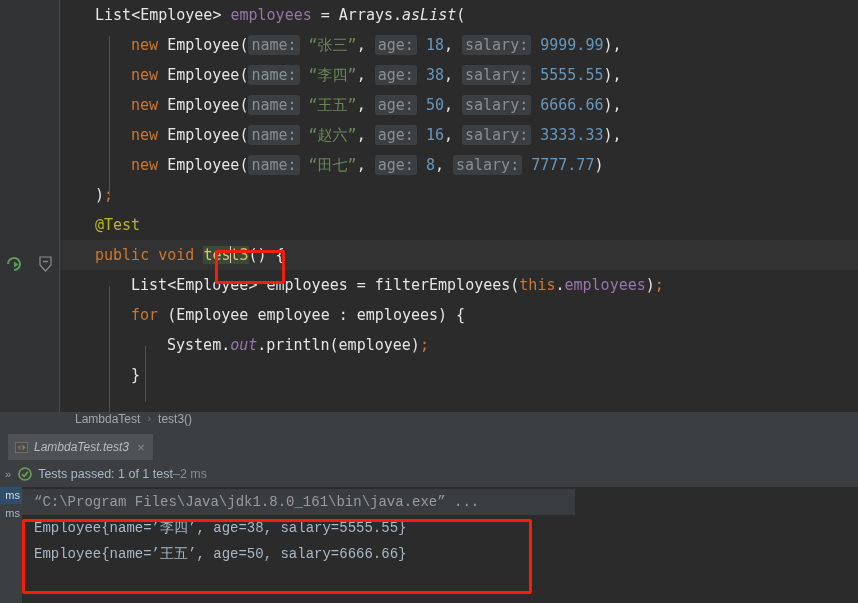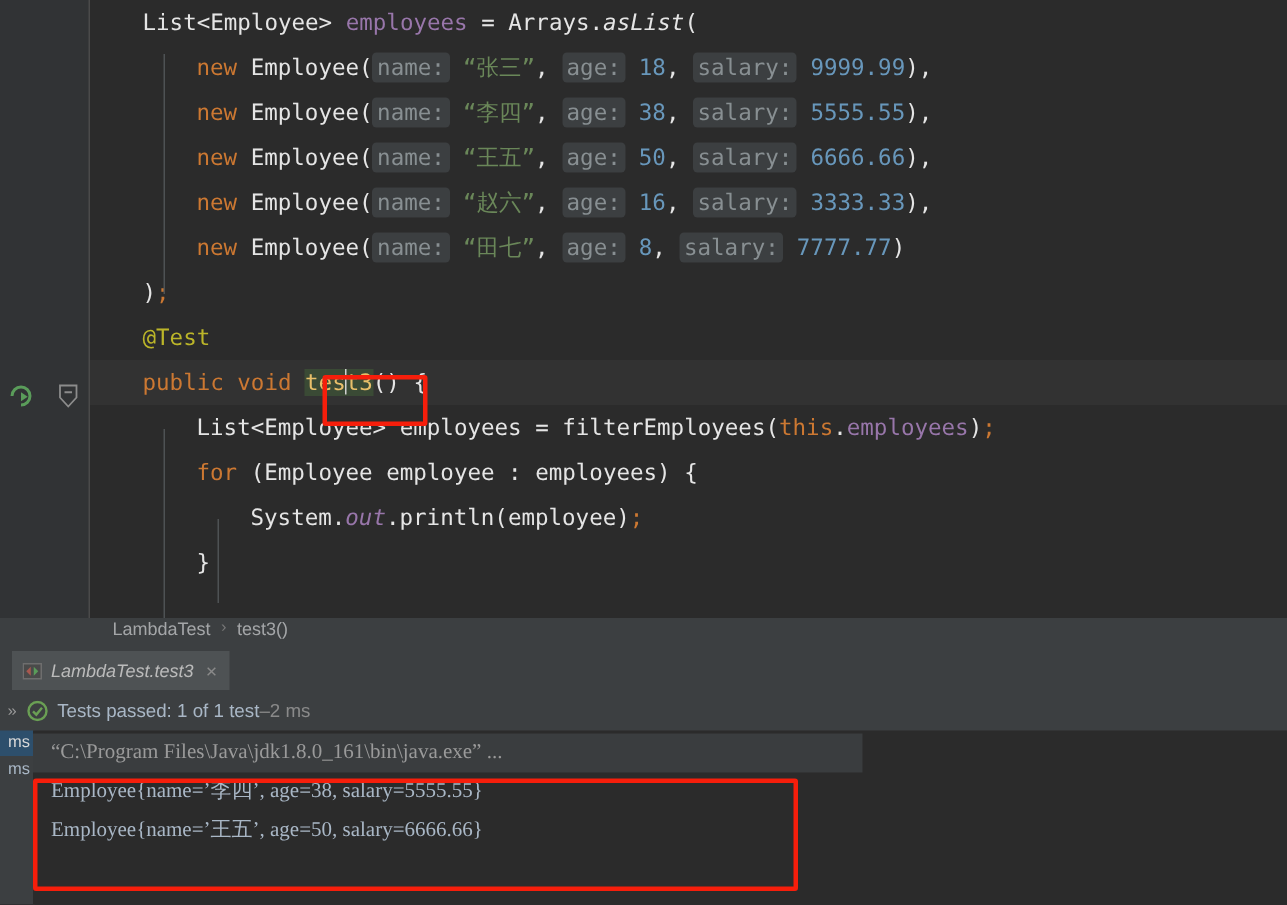--- a/index.html
+++ b/index.html
@@ -69,21 +69,21 @@
   .ok-icon { width: 14px; height: 14px; margin-right: 6px; }
   .status-dur { color: #8a8a8a; }
 
   .testtree { position: absolute; left: 0; top: 53px; width: 22px; height: 116px; background: #3c3f41; }
   .ms-row { position: absolute; left: 0; width: 22px; height: 17px;
             font-family: "Liberation Sans", sans-serif; font-size: 11px;
             color: #a9b7c6; text-align: right; padding-right: 2px; line-height: 17px; }
   .ms-row.sel { background: #2d4f6c; color: #d8d8d8; }
 
   .console { position: absolute; left: 22px; top: 53px; width: 836px; height: 116px;
-             background: #2b2b2b; font-family: Liberation Serif, serif;
+             background: #2b2b2b; font-family: Liberation Mono, monospace;
              font-size: 14px; color: #a9b7c6; padding-top: 2px; }
   .cline { height: 26px; line-height: 26px; white-space: pre; padding-left: 12px; }
   .cline.pathline { background: #3a3d3f; color: #9a9a9a; display: inline-block;
                     padding-right: 10px; width: 553px; }
   .console-gutterline { position: absolute; left: 22px; top: 53px; width: 1px; height: 116px; background: #4a4a4a; }
 
   .watermark { position: absolute; right: 6px; top: 575px;
                font-family: "Liberation Sans", sans-serif; font-size: 14.5px; color: #c7c7c7; }
 </style>
 </head>

